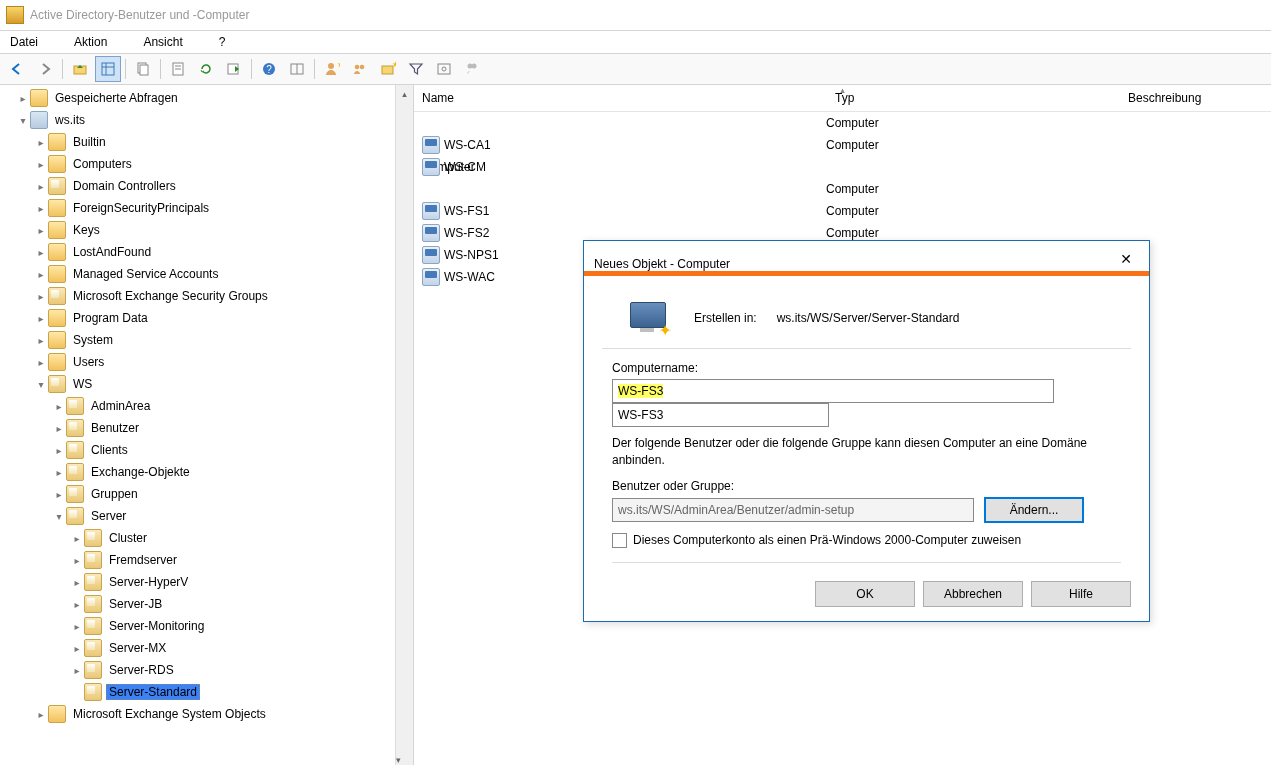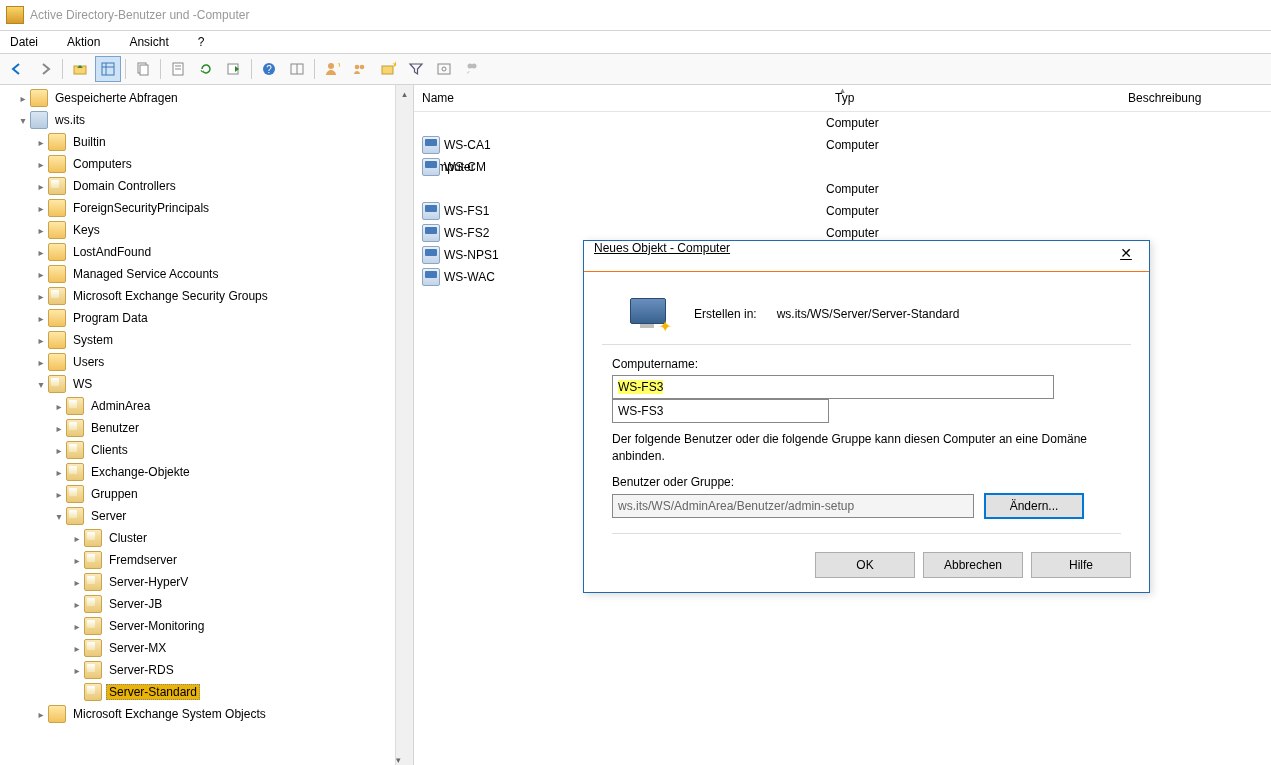--- a/index.html
+++ b/index.html
@@ -1,20 +1,20 @@
 <!DOCTYPE html>
 <html><head>
 <meta charset="utf-8">
 <style>
   html,body{margin:0;padding:0;font-family:"Segoe UI",Tahoma,sans-serif;font-size:12px;color:#000;overflow:hidden;}
   body{width:1271px;height:765px;background:#fff;position:relative;}
   .titlebar{height:30px;border-bottom:1px solid #d4d4d4;display:flex;align-items:center;padding:0 6px;background:#fff;}
   .title-icon{width:16px;height:16px;background:linear-gradient(#f8d56a,#d79b2a);border:1px solid #b58424;margin-right:6px;}
   .title-text{color:#999;font-size:12px;}
-  .menubar{height:22px;border-bottom:1px solid #d4d4d4;display:flex;align-items:center;padding:0 6px;gap:21px;background:#fff;font-size:12px;}
+  .menubar{height:22px;border-bottom:1px solid #d4d4d4;display:flex;align-items:center;padding:0 6px;gap:28px;background:#fff;font-size:12px;}
   .menu-item{padding:2px 4px;cursor:default;}
   .toolbar{height:30px;border-bottom:1px solid #d4d4d4;display:flex;align-items:center;padding:0 4px;gap:2px;background:#f9f9f9;}
   .tb-sep{width:1px;height:20px;background:#ccc;margin:0 2px;}
   .tb-btn{width:24px;height:24px;display:flex;align-items:center;justify-content:center;border:1px solid transparent;cursor:default;}
   .tb-btn.active{border:1px solid #7da2ce;background:#cfe3f7;}
   .tb-btn svg{width:16px;height:16px;}
   .content{display:flex;height:calc(765px - 30px - 22px - 30px);}
   .tree-pane{width:413px;border-right:1px solid #d4d4d4;overflow:hidden;position:relative;}
   .vscroll{position:absolute;right:0;top:0;bottom:0;width:17px;background:#f0f0f0;border-left:1px solid #dcdcdc;}
   .vscroll .arrow{height:17px;display:flex;align-items:center;justify-content:center;color:#666;font-size:9px;}
@@ -23,38 +23,38 @@
   .expander{width:14px;text-align:center;color:#777;font-size:10px;flex:none;user-select:none;}
   .expander.blank{visibility:hidden;}
   .node-icon{width:16px;height:16px;margin-right:4px;flex:none;background:linear-gradient(#ffe8a6,#f2c25d);border:1px solid #caa44a;border-radius:2px;}
   .node-icon.ou{background:linear-gradient(#fbe9b8,#e9c877);position:relative;}
   .node-icon.ou::after{content:"";position:absolute;left:2px;top:2px;width:8px;height:8px;background:linear-gradient(#fff,#f4e4b0);border-radius:1px;}
   .node-icon.root{background:#fff;border:1px solid #888;}
   .node-icon.root::before{content:"";position:absolute;width:6px;height:6px;background:#f8d56a;border:1px solid #b58424;}
   .node-icon.root{position:relative;}
   .node-icon.domain{background:linear-gradient(#d9e6f3,#b8cbe2);border:1px solid #8ca6c2;}
   .node-label{padding:1px 3px;overflow:hidden;text-overflow:ellipsis;}
-  .node-label.sel{background:#eab308;border:1px dotted #888;padding:0 2px;}
+  .node-label.sel{background:#3b82f6;border:1px dotted #888;padding:0 2px;}
   .hl{background:#ffff66;}
   .list-pane{flex:1;position:relative;}
   .list-header{height:26px;border-bottom:1px solid #e5e5e5;display:flex;align-items:center;font-size:12px;}
   .col{padding:0 8px;height:100%;display:flex;align-items:center;border-right:1px solid transparent;}
   .col.name{width:396px;}
   .col.type{width:276px;}
   .col.desc{flex:1;}
   .list-body{}
   .list-row{display:flex;align-items:center;height:22px;}
   .list-row .name{width:396px;padding-left:8px;display:flex;align-items:center;margin-top:44px;}
   .list-row .type{width:276px;padding-left:8px;}
   .comp-icon{width:16px;height:16px;margin-right:4px;background:linear-gradient(#eaf1fa,#c2d4ea);border:1px solid #8ca6c2;border-radius:2px;position:relative;flex:none;}
   .comp-icon::after{content:"";position:absolute;left:2px;top:2px;right:2px;height:7px;background:#467ab9;border-radius:1px;}
   .sort-arrow{position:absolute;left:50%;top:0;transform:translateX(-50%);font-size:9px;color:#888;}
   
   .dialog{position:absolute;left:583px;top:240px;width:565px;background:#fff;border:1px solid #1c6bb0;box-shadow:2px 2px 8px rgba(0,0,0,.15);}
-  .dlg-title{height:30px;background:#fff;display:flex;align-items:flex-start;justify-content:space-between;padding:0 8px 0 10px;border-bottom:1px solid #f97316;text-decoration:underline;}
+  .dlg-title{height:30px;background:#fff;display:flex;align-items:flex-end;justify-content:space-between;padding:0 8px 0 10px;border-bottom:5px solid #f97316;}
   .dlg-title-text{font-size:12px;}
   .dlg-close{width:30px;height:24px;display:flex;align-items:center;justify-content:center;font-size:14px;cursor:default;}
   .dlg-top{padding:22px 28px 10px 28px;display:flex;align-items:center;gap:24px;border-bottom:1px solid #ddd;margin:0 18px;}
   .dlg-ico{width:40px;height:40px;position:relative;}
   .dlg-ico .mon{width:34px;height:24px;background:linear-gradient(#6a8fbf,#39628f);border:1px solid #2a4a6e;border-radius:2px;position:absolute;left:0;top:4px;}
   .dlg-ico .base{width:14px;height:4px;background:#bfbfbf;position:absolute;left:10px;top:30px;}
   .dlg-ico .star{position:absolute;right:-2px;bottom:-2px;color:#f7b500;font-size:16px;}
   .dlg-path-row{display:flex;align-items:center;gap:20px;font-size:12px;}
   .dlg-body{padding:12px 28px 8px 28px;}
   .lbl{font-size:12px;margin-bottom:4px;}
@@ -431,20 +431,24 @@
     <div class="txtbox small">WS-FS3</div>
 
     <div class="info">Der folgende Benutzer oder die folgende Gruppe kann diesen Computer an eine Domäne anbinden.</div>
 
     <div class="lbl">Benutzer oder Gruppe:</div>
     <div class="row-flex">
       <div class="txtbox disabled" style="width:350px">ws.its/WS/AdminArea/Benutzer/admin-setup</div>
       <div class="btn focus">Ändern...</div>
     </div>
 
+    <div class="chk-row">
+      <div class="chk"></div>
+      <span>Dieses Computerkonto als einen Prä-Windows 2000-Computer zuweisen</span>
+    </div>
     <div class="dlg-sep"></div>
   </div>
   <div class="dlg-buttons">
     <div class="btn">OK</div>
     <div class="btn">Abbrechen</div>
     <div class="btn">Hilfe</div>
   </div>
 </div>
 
 </body></html>

